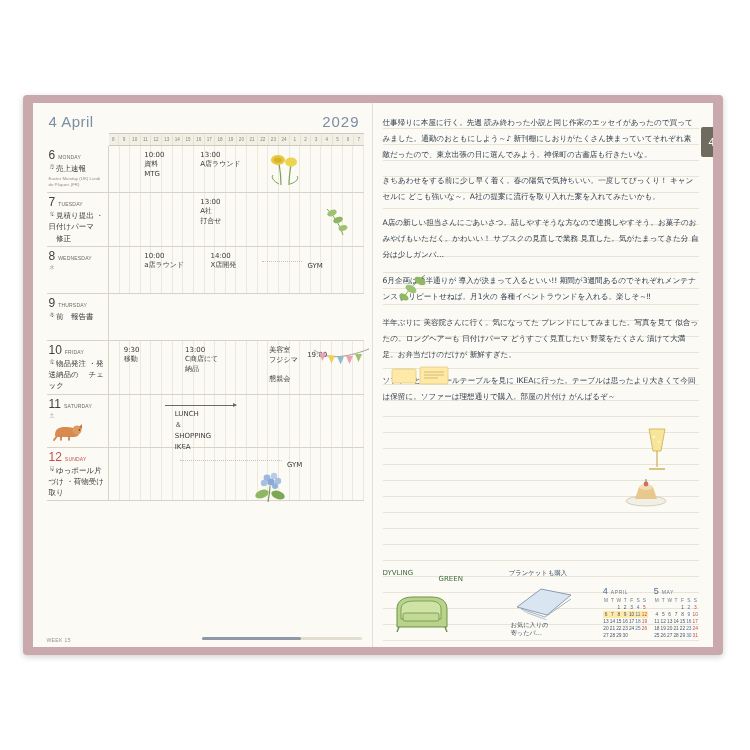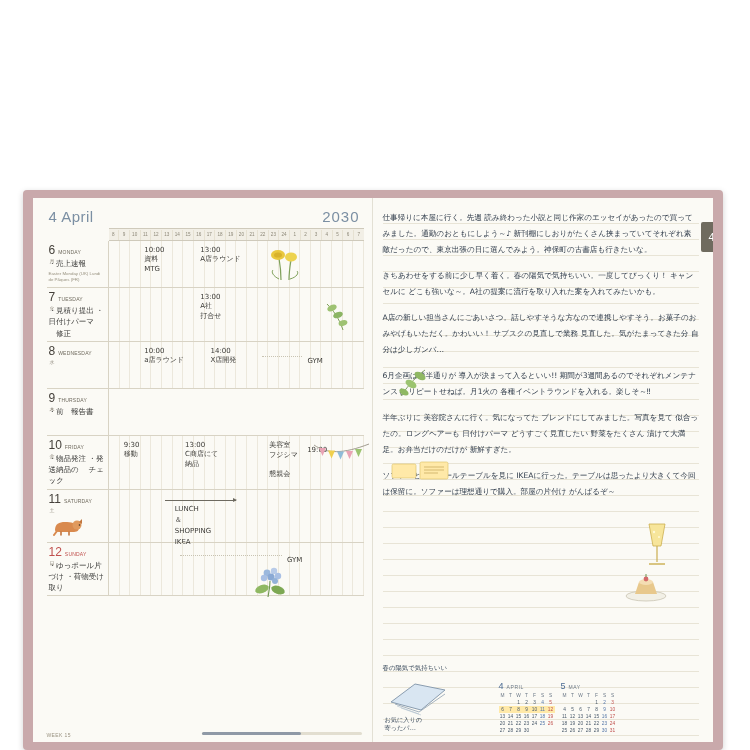--- a/index.html
+++ b/index.html
@@ -4,21 +4,21 @@
 <style>
   html,body{margin:0;padding:0;}
   body{
     width:750px;height:750px;
     background:#ffffff;
     font-family:"Liberation Sans", sans-serif;
     overflow:hidden;
   }
   .stage{
     position:relative;width:745px;height:750px;
-    display:flex;align-items:flex-end;justify-content:center;
+    display:flex;align-items:center;justify-content:center;
     background:#ffffff;
   }
   
   .book{
     position:relative;
     width:700px;height:560px;
     background:#c9a9ab;
     border-radius:4px;
     box-shadow:0 2px 6px rgba(0,0,0,.18);
     display:flex;
@@ -198,21 +198,21 @@
 </head>
 <body>
 
 <div class="stage">
   <div class="book">
 
     <div class="page page-left">
 
       <div class="lp-head">
         <span class="lp-month">4 April</span>
-        <span class="lp-year">2030</span>
+        <span class="lp-year">2029</span>
       </div>
 
       <div class="hours-row">
         <span class="hour-cell">8</span>
         <span class="hour-cell">9</span>
         <span class="hour-cell">10</span>
         <span class="hour-cell">11</span>
         <span class="hour-cell">12</span>
         <span class="hour-cell">13</span>
         <span class="hour-cell">14</span>
@@ -462,23 +462,33 @@
           <ellipse cx="23" cy="26" rx="20" ry="5" fill="#f2f0e6" stroke="#c9c4b2" stroke-width=".8"></ellipse>
           <path d="M12 24 L16 12 L30 12 L34 24 Z" fill="#e8c88c"></path>
           <ellipse cx="23" cy="12" rx="7" ry="3" fill="#f4ddb3"></ellipse>
           <circle cx="23" cy="9" r="2.4" fill="#d46a6a"></circle>
           <path d="M23 7 L23 4" stroke="#6f9550" stroke-width="1"></path>
         </svg>
       </div>
 
       <div class="rp-bottom">
 
+        <div style="position:relative;width:150px;height:70px;">
+          <div class="sketch-label" style="position:absolute;left:0;top:0;">DYVLING</div>
+          <svg width="78" height="52" viewBox="0 0 78 52" style="position:absolute;left:4px;top:12px;">
+            <path d="M10 46 L10 28 C10 20,16 16,26 16 L44 16 C54 16,60 20,60 28 L60 46 Z" fill="#b9d48a" stroke="#6f8f4a" stroke-width="1"></path>
+            <path d="M14 28 C14 22,20 20,28 20 L44 20 C50 20,54 23,54 28 L54 38 L14 38 Z" fill="#cfe3a6" stroke="#6f8f4a" stroke-width=".8"></path>
+            <rect x="16" y="32" width="36" height="8" rx="2" fill="#c2da96" stroke="#6f8f4a" stroke-width=".8"></rect>
+            <path d="M12 46 L10 51 M58 46 L60 51" stroke="#6f8f4a" stroke-width="1.4"></path>
+          </svg>
+          <div class="sketch-label" style="position:absolute;left:56px;top:6px;color:#3d6b3a;">GREEN</div>
+        </div>
 
         <div style="position:relative;width:110px;height:70px;">
-          <div class="sketch-label" style="position:absolute;left:0;top:0;font-size:6.4px;color:#3a4a5c;">春の陽気で気持ちいい</div>
+          <div class="sketch-label" style="position:absolute;left:0;top:0;font-size:6.4px;color:#3a4a5c;">ブランケットも購入</div>
           <svg width="66" height="40" viewBox="0 0 66 40" style="position:absolute;left:2px;top:12px;">
             <path d="M6 26 L30 8 L60 14 L36 34 Z" fill="#d9e6f2" stroke="#7f93a8" stroke-width=".9"></path>
             <path d="M10 28 L34 36 L60 18" stroke="#7f93a8" stroke-width=".7" fill="none"></path>
             <path d="M12 30 L34 38 M16 32 L36 39" stroke="#9fb2c4" stroke-width=".5"></path>
           </svg>
           <div class="sketch-label" style="position:absolute;left:2px;top:52px;font-size:6.2px;color:#3a4a5c;">お気に入りの</div>
           <div class="sketch-label" style="position:absolute;left:2px;top:60px;font-size:6.2px;color:#3a4a5c;">寄ったパ…</div>
         </div>
 
         <div class="mini-cal">

